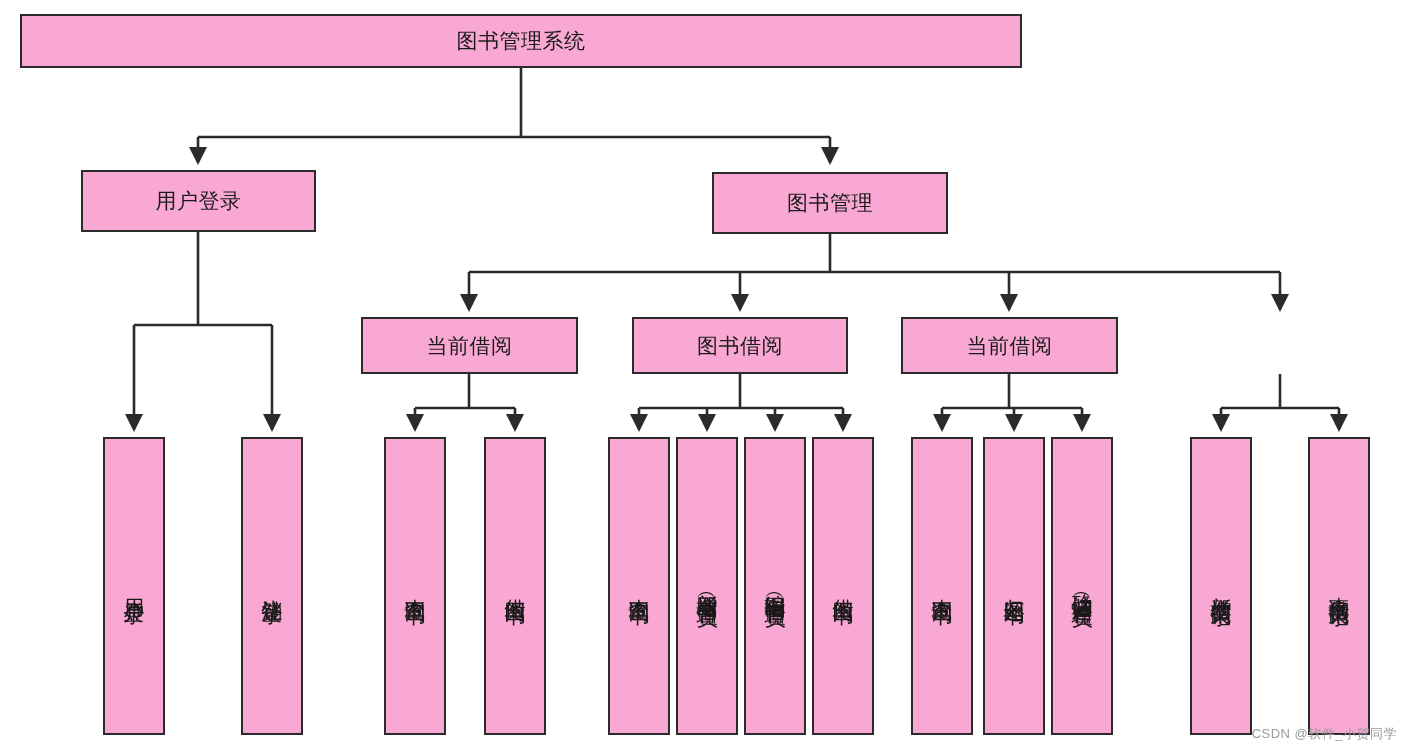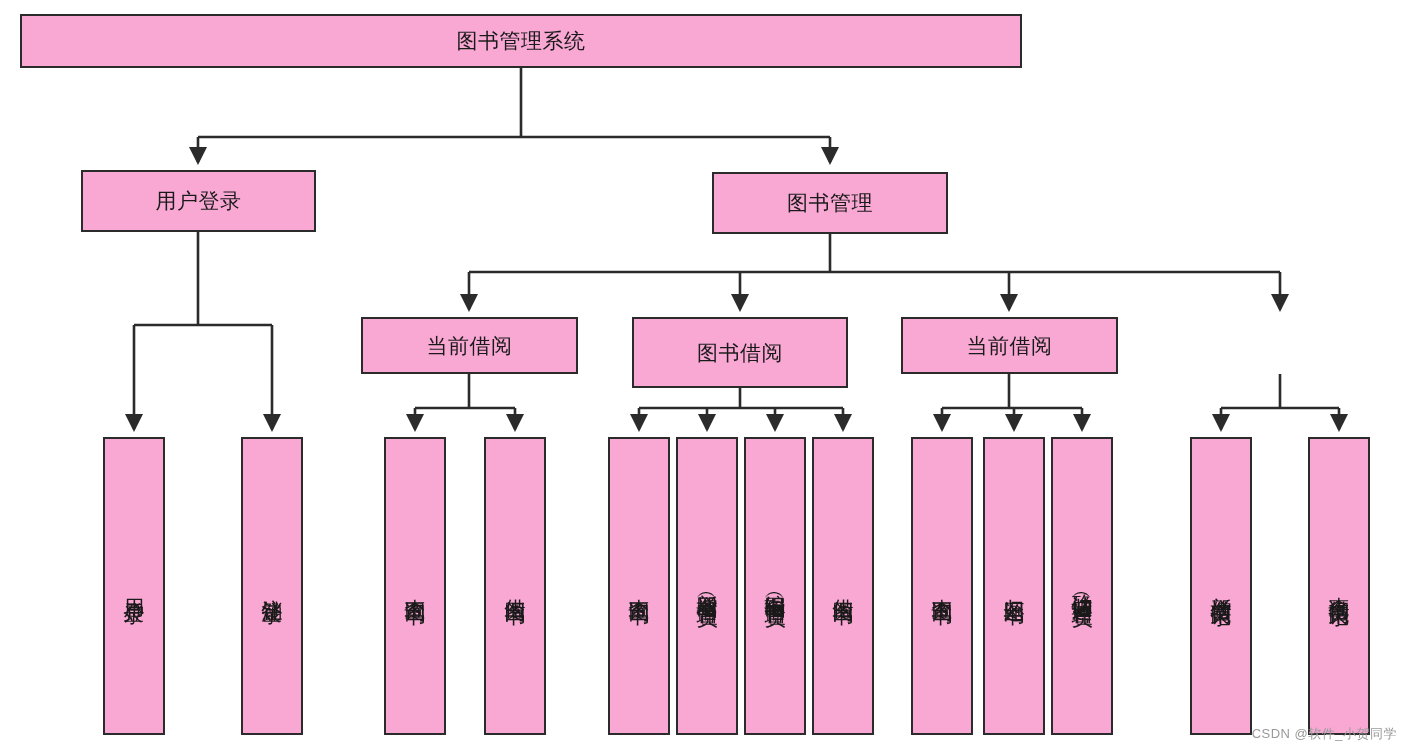--- a/index.html
+++ b/index.html
@@ -129,21 +129,21 @@
   <div class="node node-h" style="left:81px; top:170px; width:235px; height:62px;">
     <span>用户登录</span>
   </div>
   <div class="node node-h" style="left:712px; top:172px; width:236px; height:62px;">
     <span>图书管理</span>
   </div>
 
   <div class="node node-h" style="left:361px; top:317px; width:217px; height:57px;">
     <span>当前借阅</span>
   </div>
-  <div class="node node-h" style="left:632px; top:317px; width:216px; height:71px;text-align:right;">
+  <div class="node node-h" style="left:632px; top:317px; width:216px; height:57px;text-align:right;">
     <span>图书借阅</span>
   </div>
   <div class="node node-h" style="left:901px; top:317px; width:217px; height:57px;align-items:center;">
     <span>当前借阅</span>
   </div>
 
   <div class="node node-v" style="left:103px; top:437px; width:62px; height:298px;">
     <span class="vtext">用户登录</span>
   </div>
   <div class="node node-v" style="left:241px; top:437px; width:62px; height:298px;">

